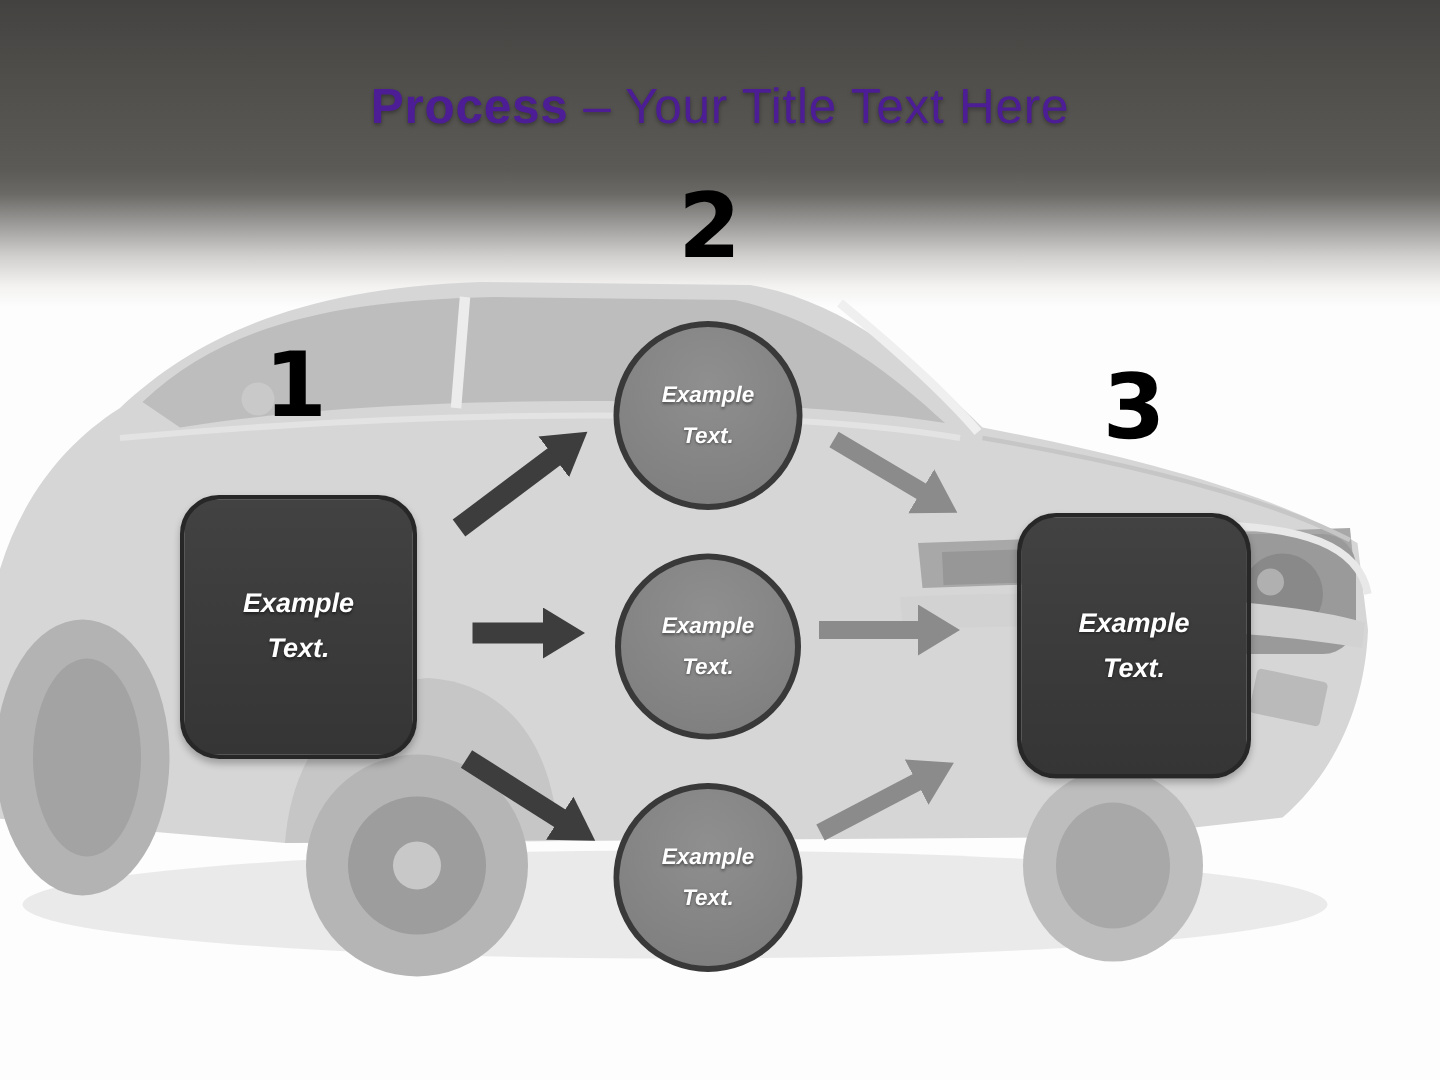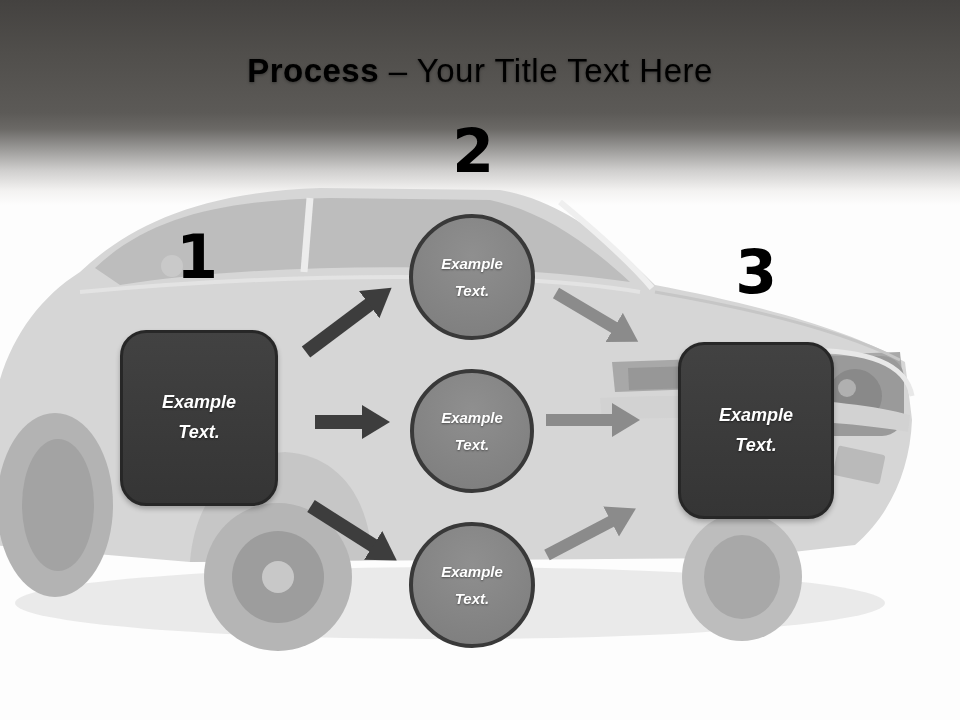--- a/index.html
+++ b/index.html
@@ -9,21 +9,21 @@
   }
   
   .header{
     position:absolute;left:0;top:0;width:100%;height:205px;
     background:linear-gradient(180deg,
       #444240 0%,#504e4b 25%,#5c5a57 55%,#6b6966 63%,
       #9c9b99 73%,#cfcecd 83%,#f3f2f1 93%,#fdfdfd 100%);
   }
   .title{
     position:absolute;left:0;top:52px;width:100%;text-align:center;
-    color:#000000;font-size:33px;letter-spacing:.5px;
+    color:#4c1d95;font-size:33px;letter-spacing:.5px;
     text-shadow:0 1px 3px rgba(0,0,0,.35);
   }
   .title .bold{font-weight:700;}
   .title .reg{font-weight:400;}
   
   .num{
     position:absolute;transform:translate(-50%,-50%);
     font-family:"DejaVu Sans",sans-serif;font-weight:800;
     font-size:60px;color:#000000;line-height:1;
   }

